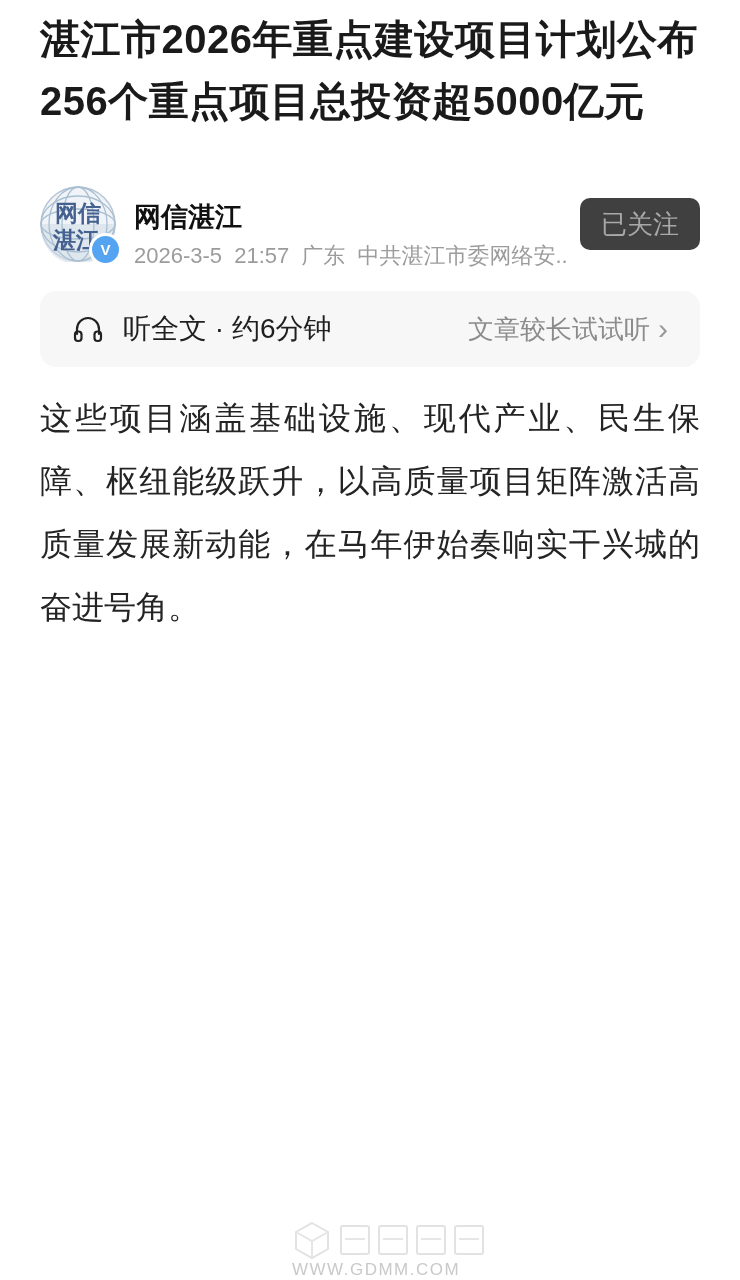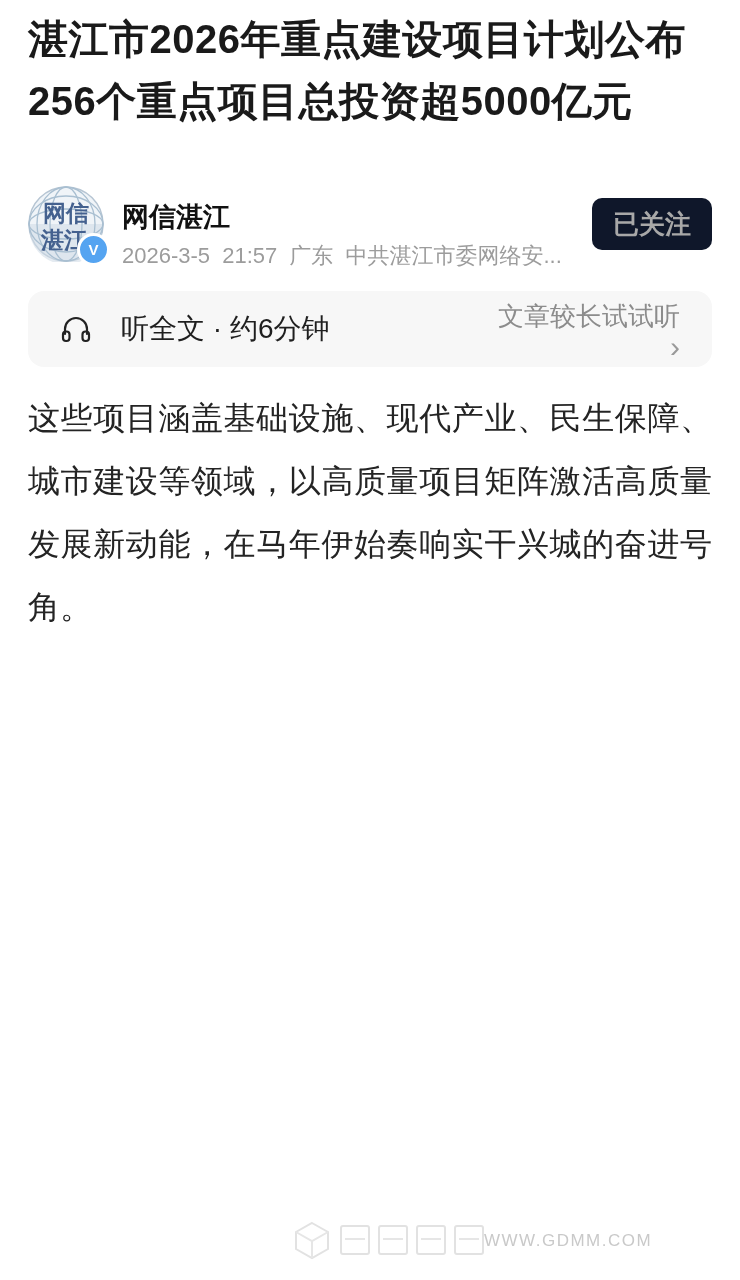--- a/index.html
+++ b/index.html
@@ -1,21 +1,21 @@
 <!DOCTYPE html>
 <html><head>
 <meta charset="utf-8">
 <style>
   html,body{margin:0;padding:0;}
   body{
     width:740px;height:1280px;background:#ffffff;
     font-family:"Liberation Sans","DejaVu Sans",sans-serif;
     position:relative;overflow:hidden;color:#242424;
   }
-  .page{position:relative;z-index:1;padding:0 28px;}
+  .page{position:relative;z-index:1;padding:0 40px;}
 
   
   .article-title{
     margin:8px 0 0 0;
     font-size:40px;line-height:62px;font-weight:700;
     color:#1a1a1a;letter-spacing:.5px;
   }
 
   
   .author-row{display:flex;align-items:center;margin-top:46px;}
@@ -29,52 +29,51 @@
     display:flex;align-items:center;justify-content:center;
   }
   .author-info{margin-left:18px;flex:1;min-width:0;margin-top:24px;}
   .author-name{font-size:27px;font-weight:700;color:#111;line-height:30px;cursor:pointer;}
   .author-meta{
     margin-top:11px;font-size:22px;color:#9c9c9c;line-height:26px;
     white-space:nowrap;overflow:hidden;word-spacing:6px;
   }
   .follow-btn{
     flex:0 0 auto;margin-left:12px;
-    background:#0f172a;color:#a8a8a8;border:none;border-radius:10px;
+    background:#404040;color:#a8a8a8;border:none;border-radius:10px;
     font-size:26px;line-height:26px;padding:13px 21px;cursor:pointer;
     font-family:inherit;
-    font-weight:bold;
   }
 
   
   .audio-bar{
     margin-top:22px;height:76px;background:#f7f7f7;border-radius:16px;
     display:flex;align-items:center;padding:0 32px;cursor:pointer;
   }
-  .audio-left{display:flex;align-items:center;gap:29px;font-size:28px;color:#1f1f1f;}
+  .audio-left{display:flex;align-items:center;gap:19px;font-size:28px;color:#1f1f1f;}
   .audio-left svg{display:block;}
-  .audio-cta{margin-left:auto;display:flex;align-items:flex-end;
-    font-size:26px;color:#8c8c8c;flex-direction:column;}
+  .audio-cta{margin-left:auto;display:flex;align-items:center;gap:8px;
+    font-size:26px;color:#8c8c8c;}
   .audio-cta .chev{font-size:30px;line-height:26px;color:#9a9a9a;}
 
   
   .body-text p{
     margin:20px 0 0 0;font-size:32px;line-height:63px;color:#242424;
     text-align:justify;
   }
   .body-text p.first{margin-top:36px;}
   .section-heading{
     margin:34px 0 0 0;font-size:31px;line-height:46px;font-weight:700;color:#1a1a1a;
   }
   .body-text p.after-heading{margin-top:34px;}
 
   
   .watermark{
     position:absolute;left:292px;top:1222px;width:290px;z-index:0;
-    display:flex;flex-direction:row;align-items:center;pointer-events:none;
+    display:flex;flex-direction:column;pointer-events:none;
   }
   .wm-row{display:flex;align-items:center;gap:8px;height:36px;}
   .wm-box{width:26px;height:26px;border:2px solid #e2e2e2;border-radius:3px;position:relative;}
   .wm-box::after{content:"";position:absolute;left:3px;right:3px;top:11px;border-top:2px solid #e6e6e6;}
   .wm-url{
     margin-top:2px;font-size:17px;letter-spacing:1.5px;color:#c9c9c9;
     font-weight:400;white-space:nowrap;
   }
 </style>
 </head>
@@ -129,16 +128,16 @@
       </svg>
       <span>听全文 · 约6分钟</span>
     </div>
     <div class="audio-cta">
       <span>文章较长试试听</span>
       <span class="chev">›</span>
     </div>
   </div>
 
   <div class="body-text">
-    <p>这些项目涵盖基础设施、现代产业、民生保障、城市建设等领域，以高质量项目矩阵激活高质量发展新动能，在马年伊始奏响实干兴城的奋进号角。</p>
+    <p>这些项目涵盖基础设施、现代产业、民生保障、枢纽能级跃升，以高质量项目矩阵激活高质量发展新动能，在马年伊始奏响实干兴城的奋进号角。</p>
   </div>
 
 </div>
 
 </body></html>

